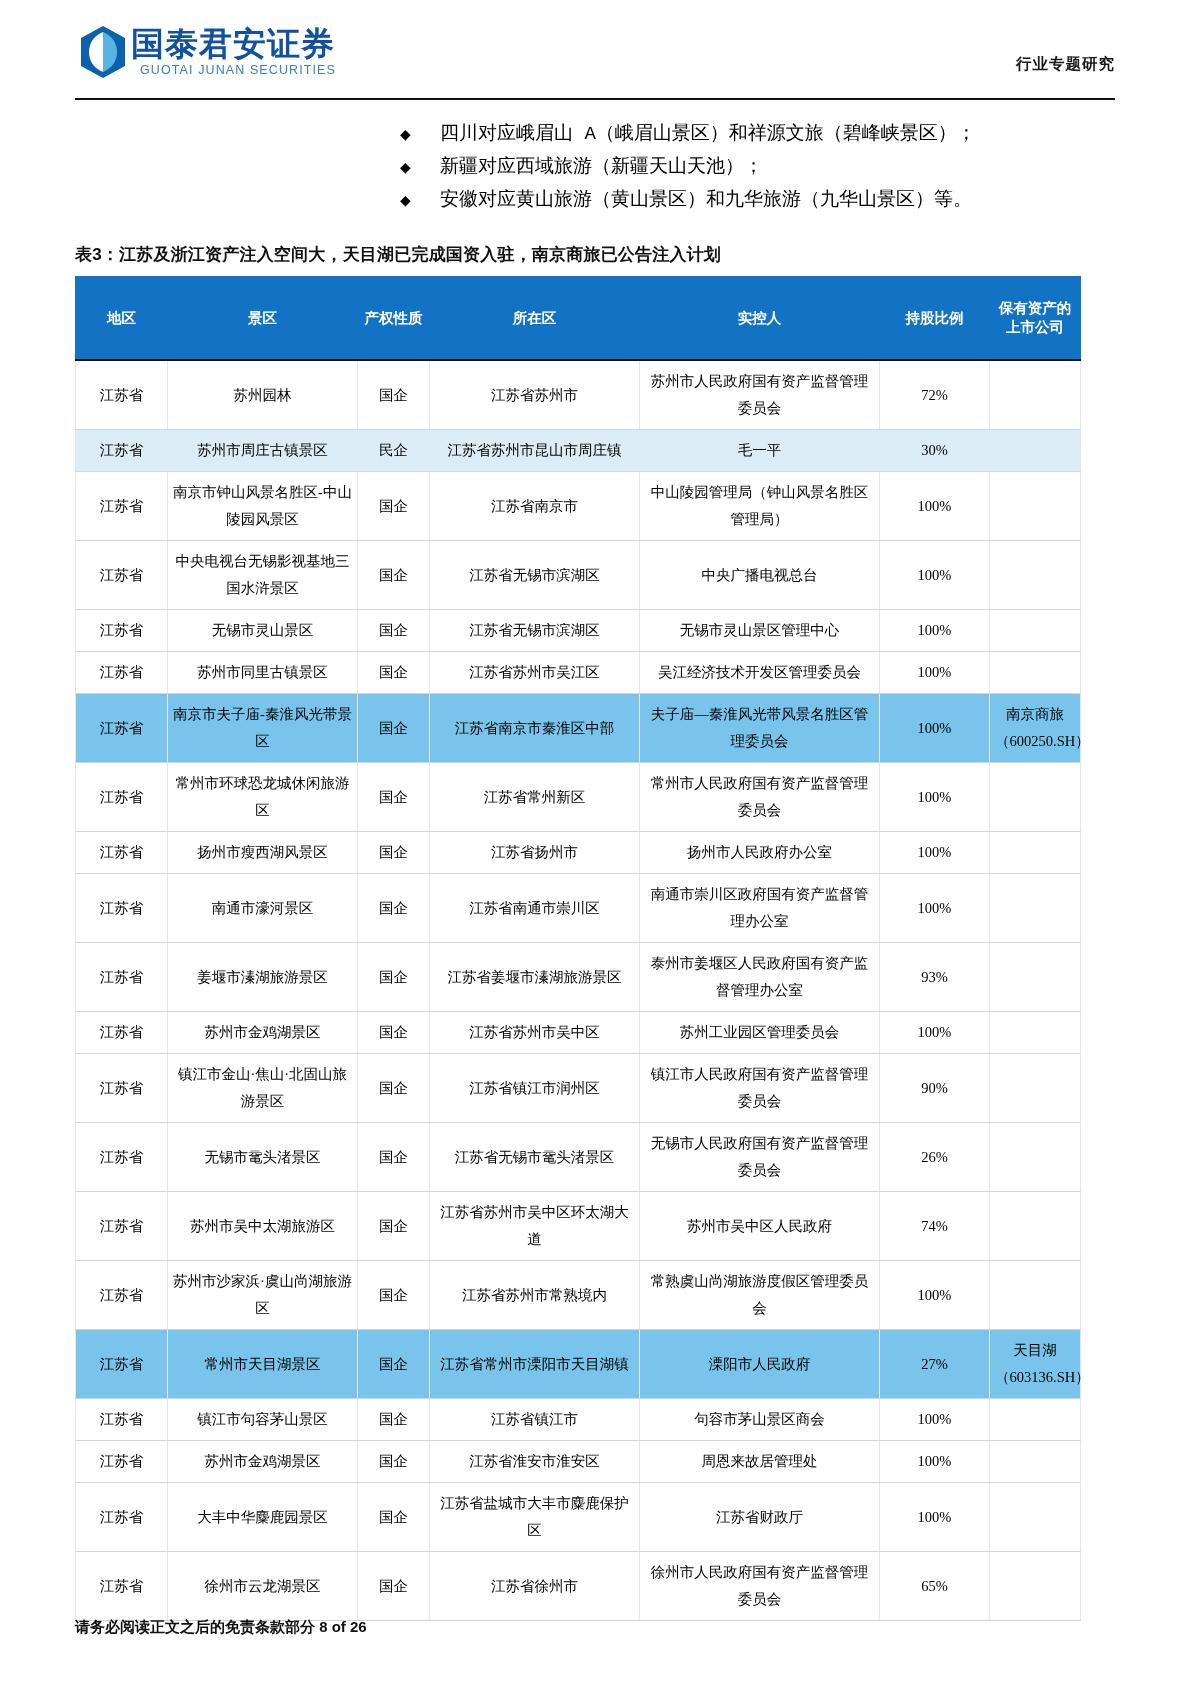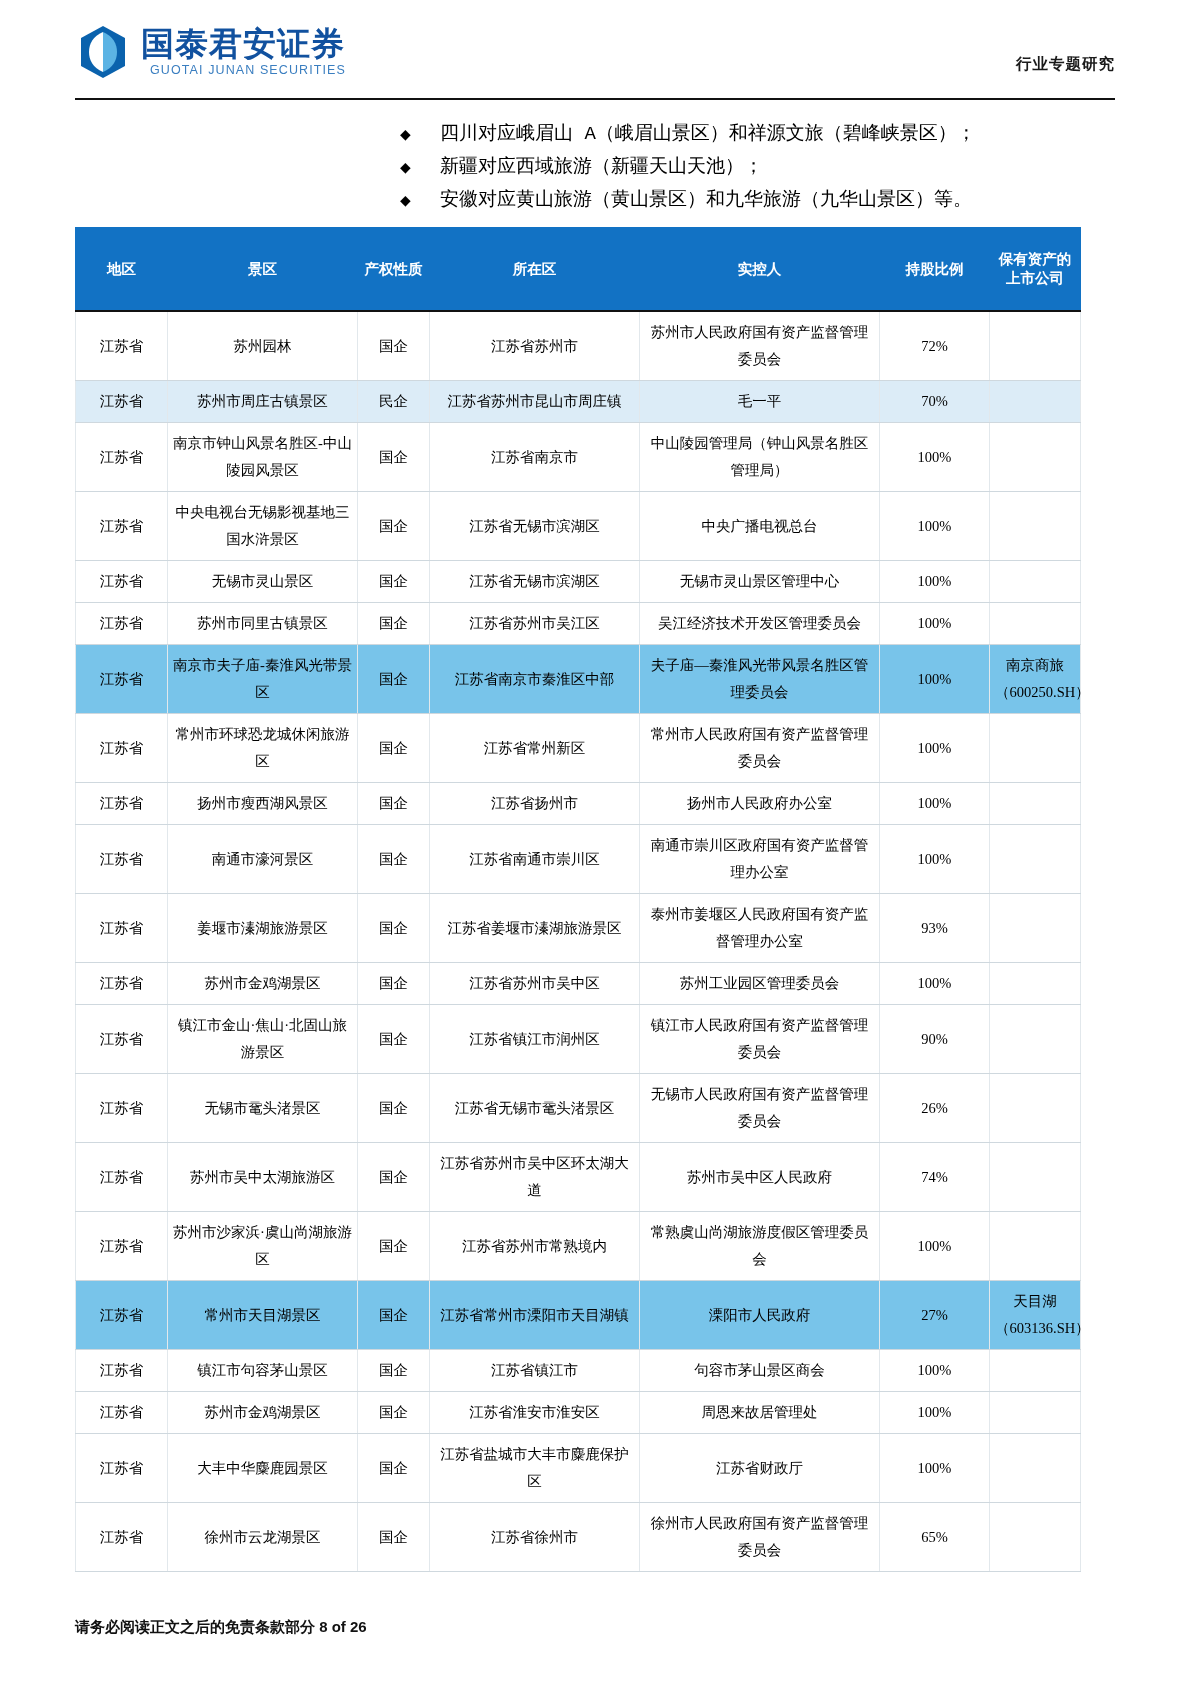--- a/index.html
+++ b/index.html
@@ -25,21 +25,20 @@
 
   
   .header {
     position: relative;
     height: 72px;
     padding-top: 28px;
   }
   .logo-wrap {
     display: flex;
     align-items: center;
-    gap: 10px;
     position: absolute;
     left: 0;
     top: 24px;
   }
   .logo-mark {
     width: 56px;
     height: 56px;
     position: relative;
   }
   .logo-text-block {
@@ -203,20 +202,21 @@
     <div class="bullet-row">
       <span class="bullet-glyph">◆</span>
       <span class="bullet-text">新疆对应西域旅游（新疆天山天池）；</span>
     </div>
     <div class="bullet-row">
       <span class="bullet-glyph">◆</span>
       <span class="bullet-text">安徽对应黄山旅游（黄山景区）和九华旅游（九华山景区）等。</span>
     </div>
   </div>
 
+  <div class="table-title">表3：江苏及浙江资产注入空间大，天目湖已完成国资入驻，南京商旅已公告注入计划</div>
 
   <table class="data">
     <colgroup>
       <col class="col-region">
         <col class="col-scenic">
         <col class="col-prop">
       <col class="col-dist">
         <col class="col-ctrl">
         <col class="col-stake">
         <col class="col-listed">
@@ -241,21 +241,21 @@
           <td>苏州市人民政府国有资产监督管理委员会</td>
           <td>72%</td>
           <td></td>
         </tr>
         <tr class="hl-light">
           <td>江苏省</td>
           <td>苏州市周庄古镇景区</td>
           <td>民企</td>
           <td>江苏省苏州市昆山市周庄镇</td>
           <td>毛一平</td>
-          <td>70%</td>
+          <td>30%</td>
           <td></td>
         </tr>
         <tr>
           <td>江苏省</td>
           <td>南京市钟山风景名胜区-中山陵园风景区</td>
           <td>国企</td>
           <td>江苏省南京市</td>
           <td>中山陵园管理局（钟山风景名胜区管理局）</td>
           <td>100%</td>
           <td></td>

